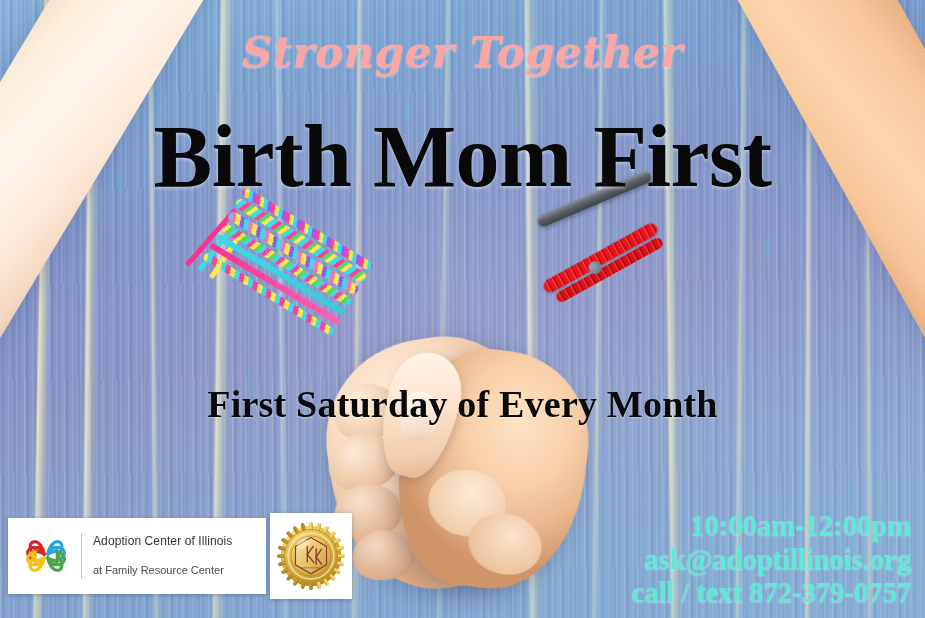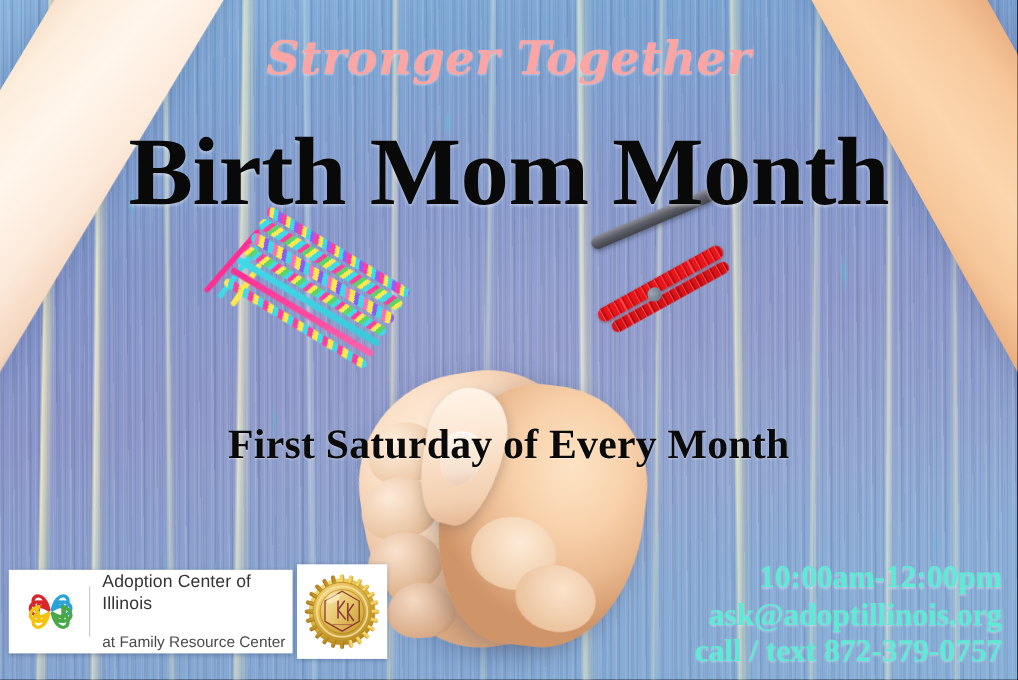--- a/index.html
+++ b/index.html
@@ -288,22 +288,22 @@
     background:#ffffff;
     display:flex; align-items:center;
     box-shadow: 0 1px 4px rgba(20,40,80,.3);
   }
   .logo-mark { width:56px; height:56px; margin-left:10px; flex:none; }
   .logo-div {
     width:1px; height:46px; margin:0 11px 0 7px;
     background:#c2c6cb; flex:none;
   }
   .logo-text { font-family:"Liberation Sans", sans-serif; color:#3a3a3a; }
-  .logo-text .l1 { font-size:16px; letter-spacing:.1px; color:#333; line-height:1.25; }
-  .logo-text .l2 { font-size:14px; color:#4a4a4a; line-height:1.3; margin-top:14px; }
+  .logo-text .l1 { font-size:12px; letter-spacing:.1px; color:#333; line-height:1.25; }
+  .logo-text .l2 { font-size:11px; color:#4a4a4a; line-height:1.3; margin-top:14px; }
 
   .seal-panel {
     position:absolute; left:270px; top:513px;
     width:82px; height:86px;
     background:#ffffff;
     display:flex; align-items:center; justify-content:center;
     box-shadow: 0 1px 4px rgba(20,40,80,.3);
   }
   .seal { width:74px; height:74px; }
 </style>
@@ -348,21 +348,21 @@
       <div class="knuck k4"></div>
       <div class="palm-front"></div>
       <div class="finger-front f1"></div>
       <div class="finger-front f2"></div>
       <div class="thumb"></div>
       <div class="nail"></div>
     </div>
   </div>
 
   <div class="headline">Stronger Together</div>
-  <div class="title">Birth Mom Month</div>
+  <div class="title">Birth Mom First</div>
   <div class="subtitle">First Saturday of Every Month</div>
 
   <div class="contact">
     <div class="time">10:00am-12:00pm</div>
     <div class="email">ask@adoptillinois.org</div>
     <div class="phone">call / text 872-379-0757</div>
   </div>
 
   <div class="logo-panel">
     <span class="logo-mark">

